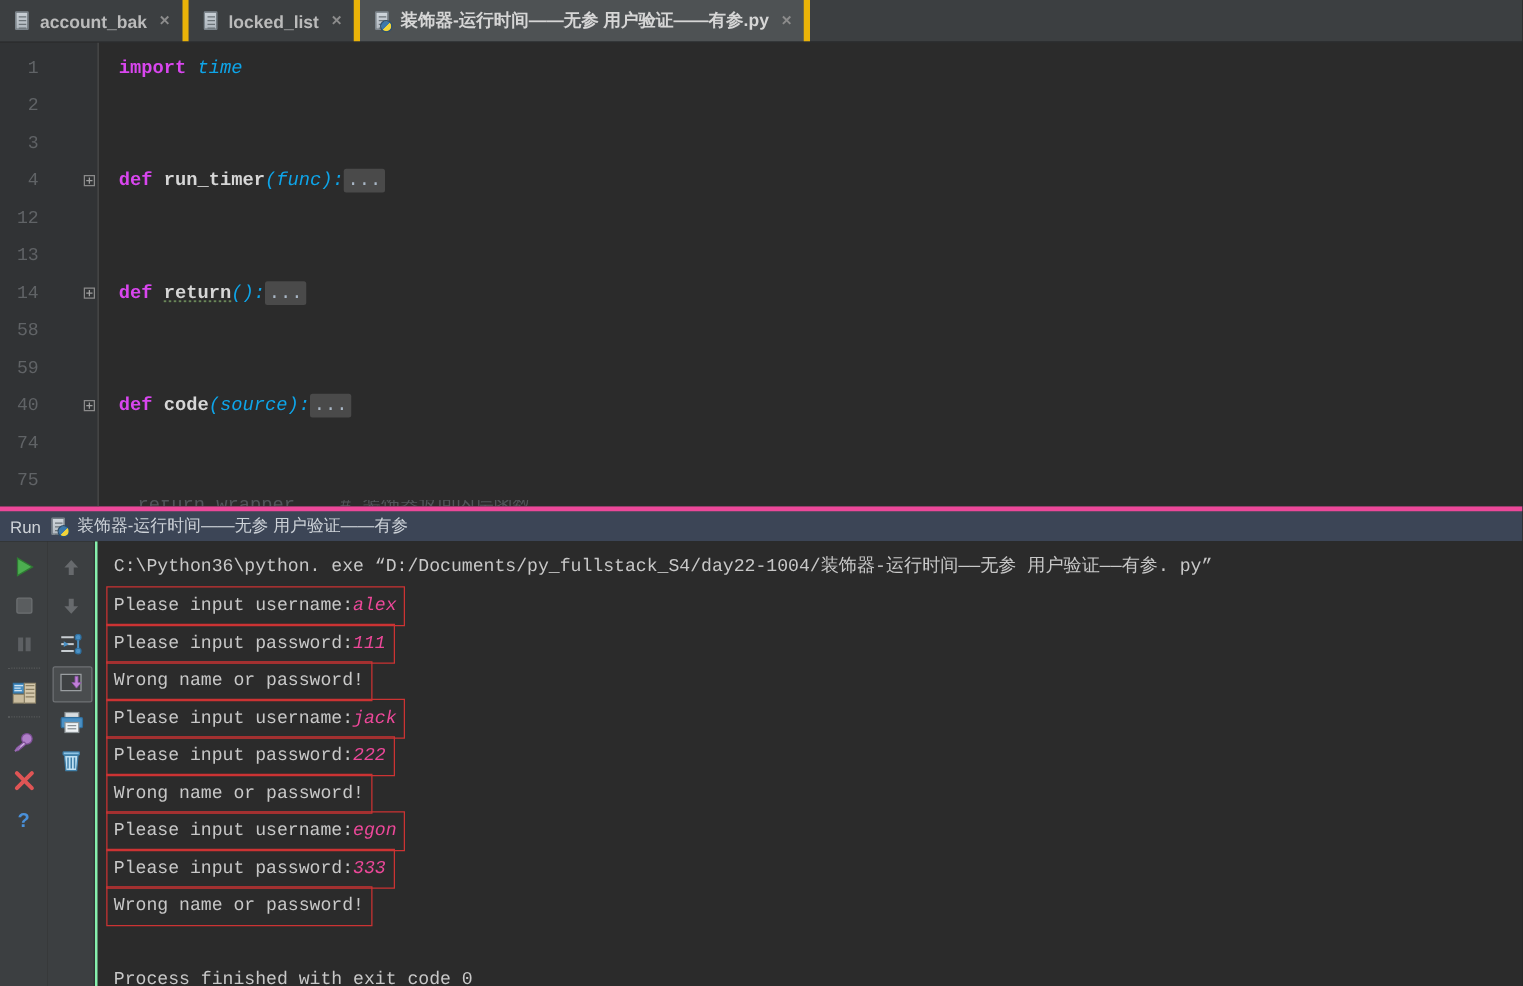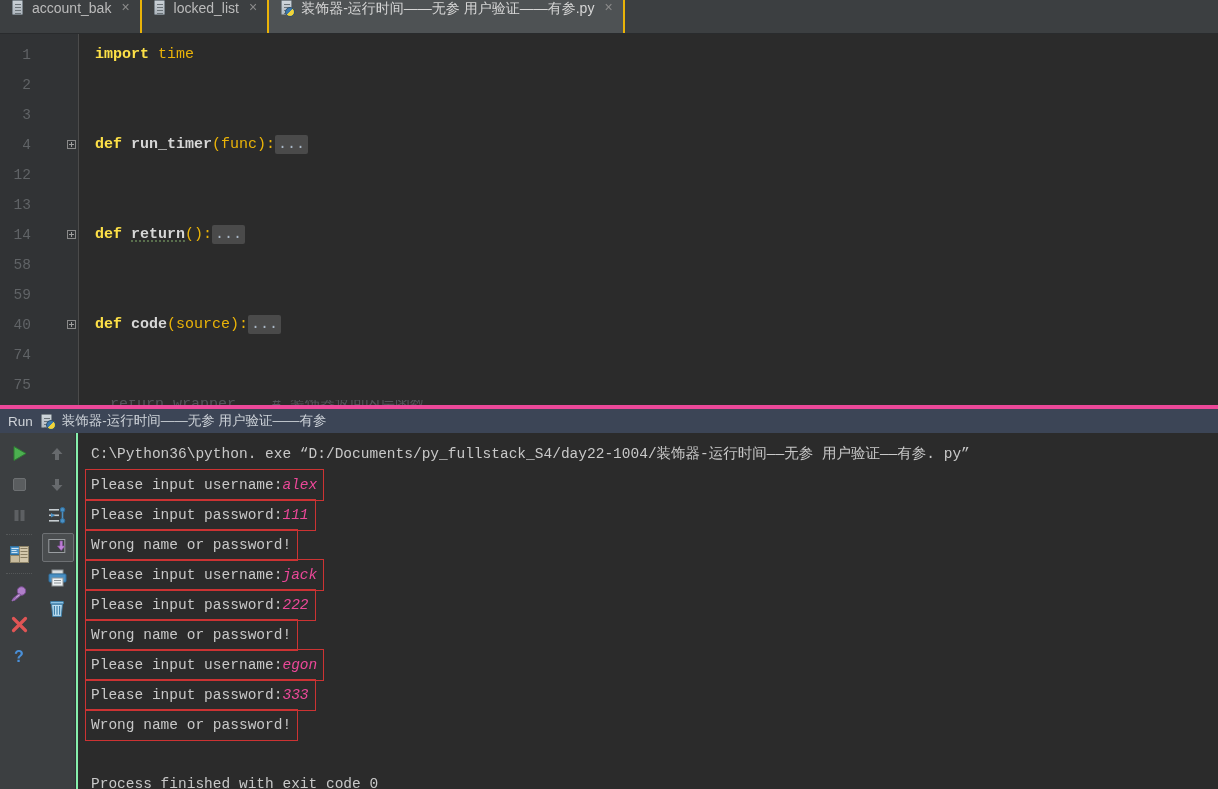--- a/index.html
+++ b/index.html
@@ -29,28 +29,30 @@
     height: 33px;
     background: #3c3f41;
     display: flex;
     align-items: stretch;
     border-bottom: 1px solid #292b2d;
     flex: 0 0 auto;
     position: relative;
   }
   .tab {
     display: flex;
+    align-items: center;
     gap: 7px;
     padding: 0 10px 0 11px;
     font-size: 14px;
     color: #bbbbbb;
-    border-right: 2px solid #eab308;
+    border-right: 5px solid #eab308;
     position: relative;
     cursor: default;
     background: #3c3f41;
+    font-weight: bold;
   }
   .tab.active {
     background: #4e5254;
     color: #d6d6d6;
   }
   .tab .tab-label {
     white-space: nowrap;
     font-size: 14px;
   }
   .tab .tab-close {
@@ -158,23 +160,23 @@
     padding-left: 16px;
     font-family: "Liberation Mono", monospace;
     font-size: 15px;
     position: relative;
   }
   .code .line {
     height: 30px;
     line-height: 30px;
     white-space: pre;
   }
-  .kw { color: #fde047; font-weight: bold; }
+  .kw { color: #d946ef; font-weight: bold; }
   .fnb { color: #d6d6d6; font-weight: bold; }
-  .pl { color: #eab308; }
+  .pl { color: #0ea5e9; font-style: italic; }
   .fold {
     background: #4a4a4a;
     color: #a9b7c6;
     border-radius: 2px;
     padding: 1px 3px;
   }
   .squiggle {
     text-decoration: underline;
     text-decoration-style: dotted;
     text-decoration-color: #6a8759;

